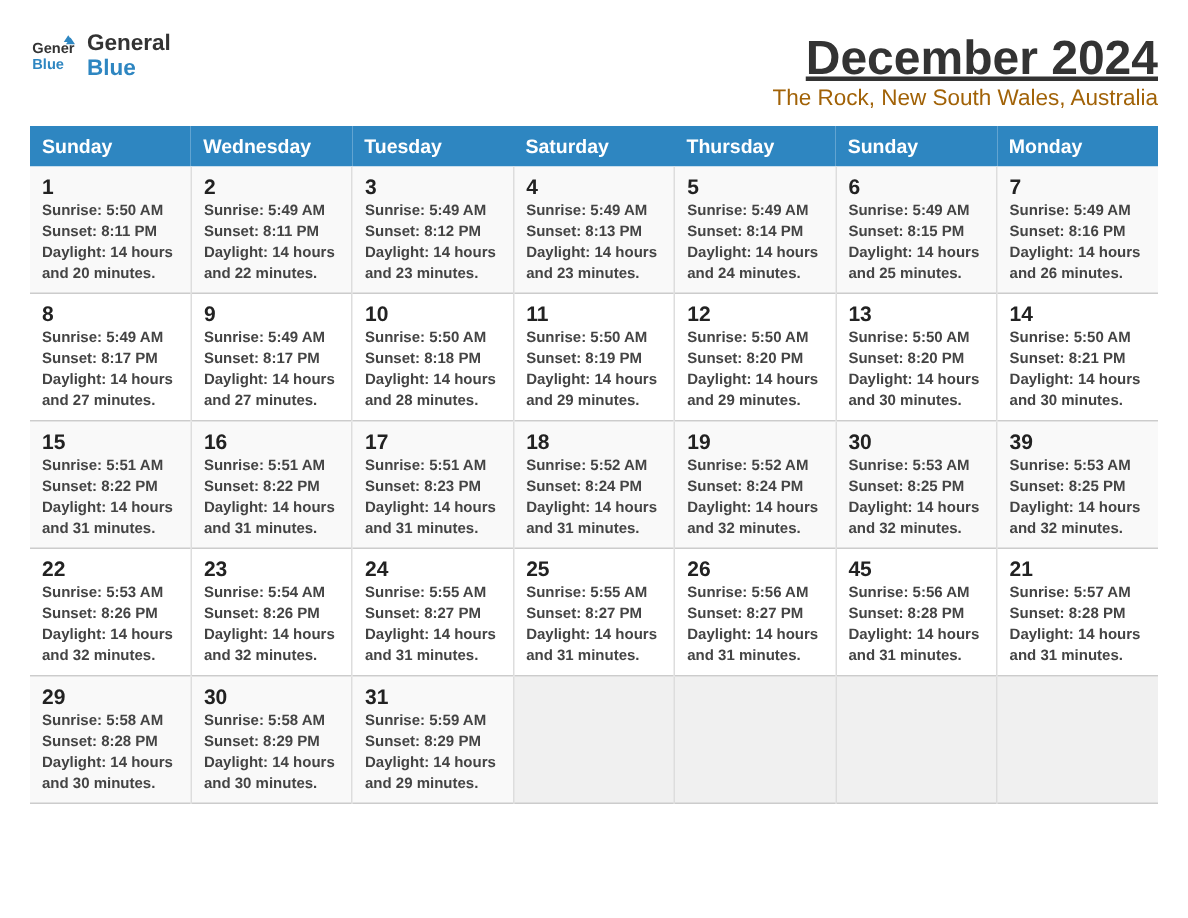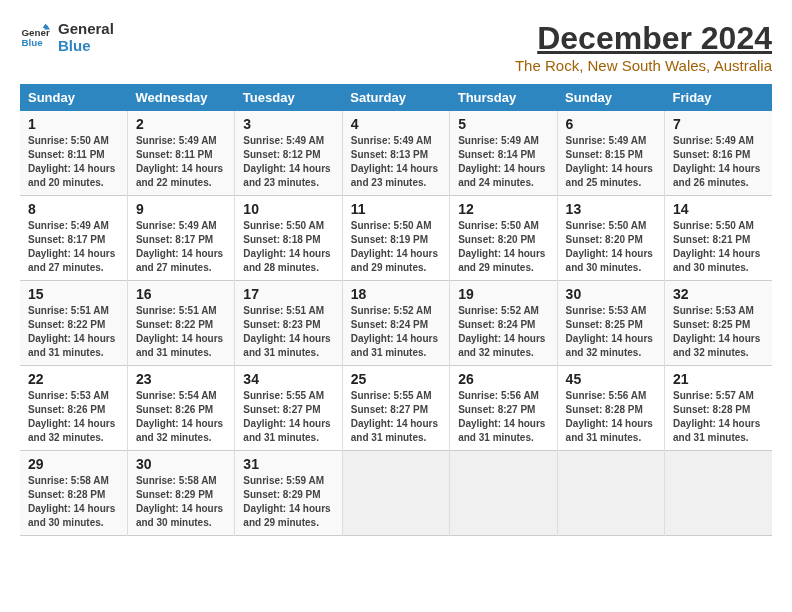--- a/index.html
+++ b/index.html
@@ -111,21 +111,21 @@
 
 <table>
   <thead>
     <tr id="days-header">
     <th>Sunday</th>
         <th>Wednesday</th>
         <th>Tuesday</th>
         <th>Saturday</th>
         <th>Thursday</th>
         <th>Sunday</th>
-        <th>Friday</th>
+        <th>Monday</th>
       </tr>
   </thead>
   <tbody id="calendar-body">
   <tr>
         <td>
           <span class="day-num">1</span>
           <div class="day-detail">Sunrise: 5:50 AM<br>Sunset: 8:11 PM<br>Daylight: 14 hours<br>and 20 minutes.</div>
         </td>
         <td>
           <span class="day-num">2</span>
@@ -201,35 +201,35 @@
         </td>
         <td>
           <span class="day-num">19</span>
           <div class="day-detail">Sunrise: 5:52 AM<br>Sunset: 8:24 PM<br>Daylight: 14 hours<br>and 32 minutes.</div>
         </td>
         <td>
           <span class="day-num">30</span>
           <div class="day-detail">Sunrise: 5:53 AM<br>Sunset: 8:25 PM<br>Daylight: 14 hours<br>and 32 minutes.</div>
         </td>
         <td>
-          <span class="day-num">32</span>
+          <span class="day-num">39</span>
           <div class="day-detail">Sunrise: 5:53 AM<br>Sunset: 8:25 PM<br>Daylight: 14 hours<br>and 32 minutes.</div>
         </td>
       </tr>
       <tr>
         <td>
           <span class="day-num">22</span>
           <div class="day-detail">Sunrise: 5:53 AM<br>Sunset: 8:26 PM<br>Daylight: 14 hours<br>and 32 minutes.</div>
         </td>
         <td>
           <span class="day-num">23</span>
           <div class="day-detail">Sunrise: 5:54 AM<br>Sunset: 8:26 PM<br>Daylight: 14 hours<br>and 32 minutes.</div>
         </td>
         <td>
-          <span class="day-num">34</span>
+          <span class="day-num">24</span>
           <div class="day-detail">Sunrise: 5:55 AM<br>Sunset: 8:27 PM<br>Daylight: 14 hours<br>and 31 minutes.</div>
         </td>
         <td>
           <span class="day-num">25</span>
           <div class="day-detail">Sunrise: 5:55 AM<br>Sunset: 8:27 PM<br>Daylight: 14 hours<br>and 31 minutes.</div>
         </td>
         <td>
           <span class="day-num">26</span>
           <div class="day-detail">Sunrise: 5:56 AM<br>Sunset: 8:27 PM<br>Daylight: 14 hours<br>and 31 minutes.</div>
         </td>

